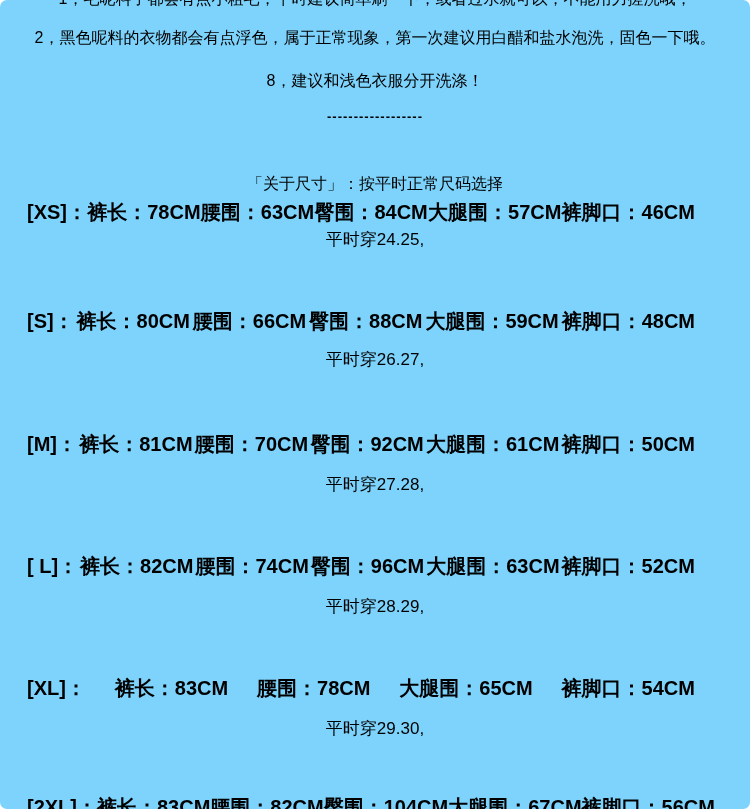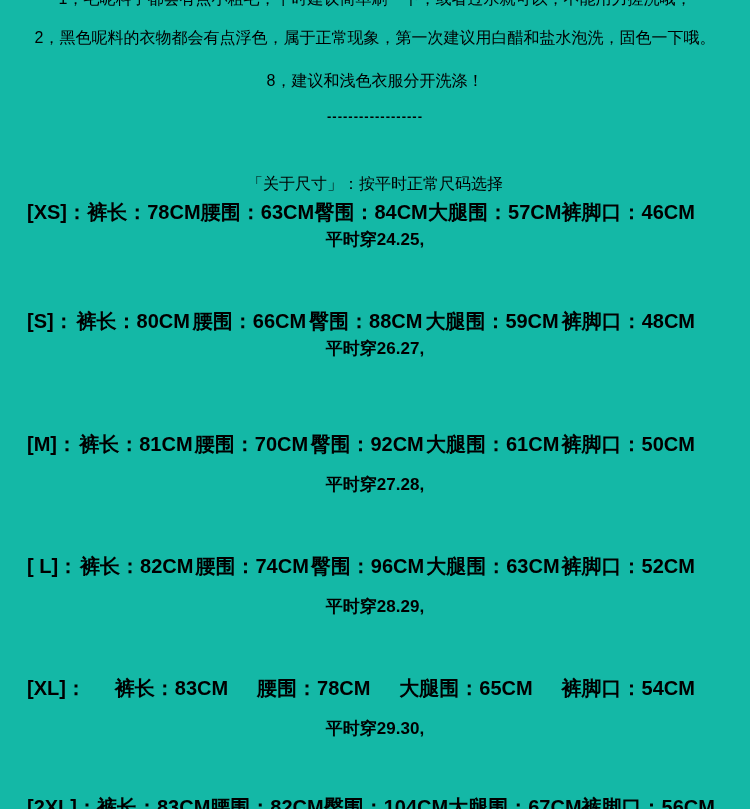--- a/index.html
+++ b/index.html
@@ -1,23 +1,24 @@
 <!DOCTYPE html>
 <html><head>
 <meta charset="utf-8">
 <style>
   html, body { margin: 0; padding: 0; }
   .page {
     position: relative;
     width: 750px;
     height: 809px;
-    background: #14b8a6;
+    background: #7dd3fc;
     overflow: hidden;
     color: #000000;
     font-family: "Liberation Sans", sans-serif;
+    border-radius: 7px;
   }
   .center-line {
     position: absolute;
     left: 0;
     width: 100%;
     text-align: center;
     white-space: nowrap;
   }
   .note {
     font-size: 16px;
@@ -44,21 +45,21 @@
     justify-content: space-between;
     align-items: baseline;
     font-size: 20px;
     line-height: 24px;
     font-weight: 600;
     white-space: nowrap;
   }
   .fit {
     font-size: 17px;
     line-height: 22px;
-    font-weight: 700;
+    font-weight: 400;
   }
 </style>
 </head>
 <body>
 
 <div class="page">
 
   <div class="center-line note" style="top:-11px">1，毛呢料子都会有点小粗毛，平时建议简单刷一下，或者过水就可以，不能用力搓洗哦，</div>
   <div class="center-line note" style="top:28px">2，黑色呢料的衣物都会有点浮色，属于正常现象，第一次建议用白醋和盐水泡洗，固色一下哦。</div>
   <div class="center-line note" style="top:71px">8，建议和浅色衣服分开洗涤！</div>
@@ -78,21 +79,21 @@
   <div class="center-line fit" style="top:229px">平时穿24.25,</div>
 
   <div class="size-row" style="top:309px">
     <span>[S]：</span>
     <span>裤长：80CM</span>
     <span>腰围：66CM</span>
     <span>臀围：88CM</span>
     <span>大腿围：59CM</span>
     <span>裤脚口：48CM</span>
   </div>
-  <div class="center-line fit" style="top:338px">平时穿26.27,</div>
+  <div class="center-line fit" style="top:349px">平时穿26.27,</div>
 
   <div class="size-row" style="top:432px">
     <span>[M]：</span>
     <span>裤长：81CM</span>
     <span>腰围：70CM</span>
     <span>臀围：92CM</span>
     <span>大腿围：61CM</span>
     <span>裤脚口：50CM</span>
   </div>
   <div class="center-line fit" style="top:474px">平时穿27.28,</div>

